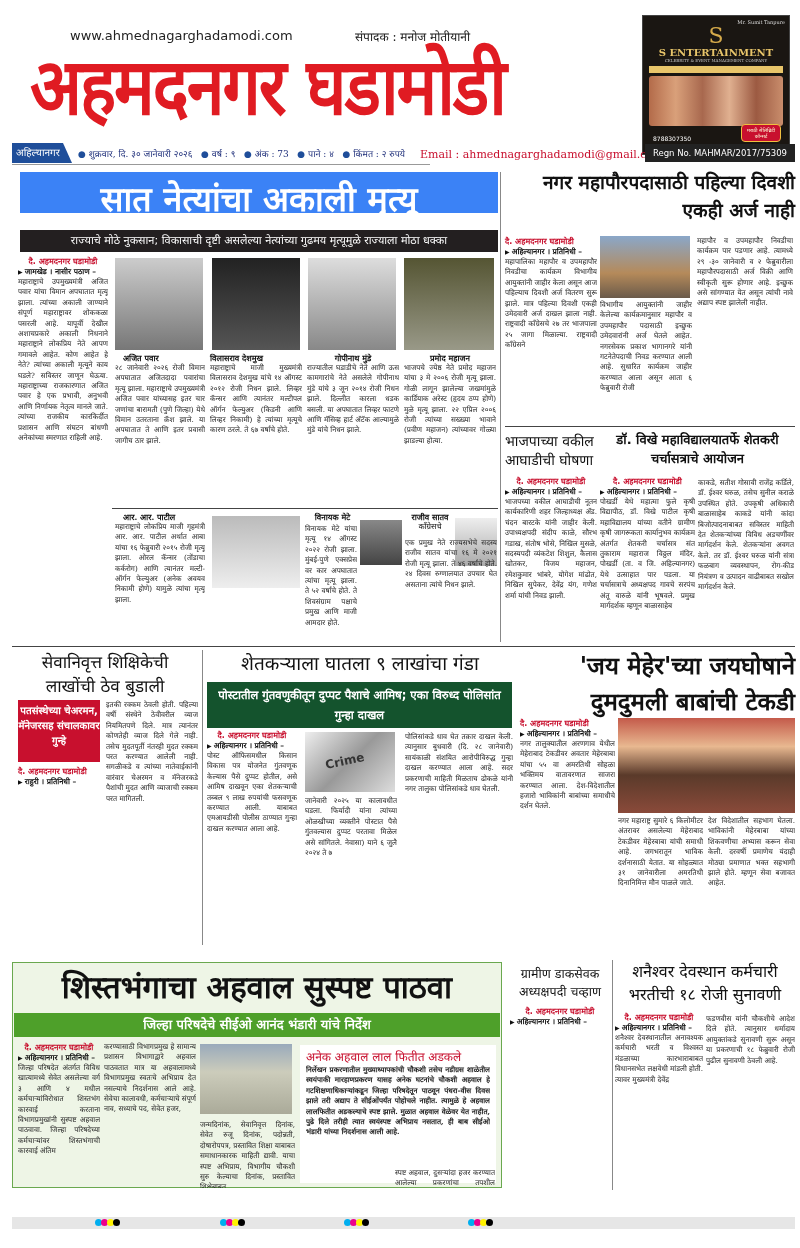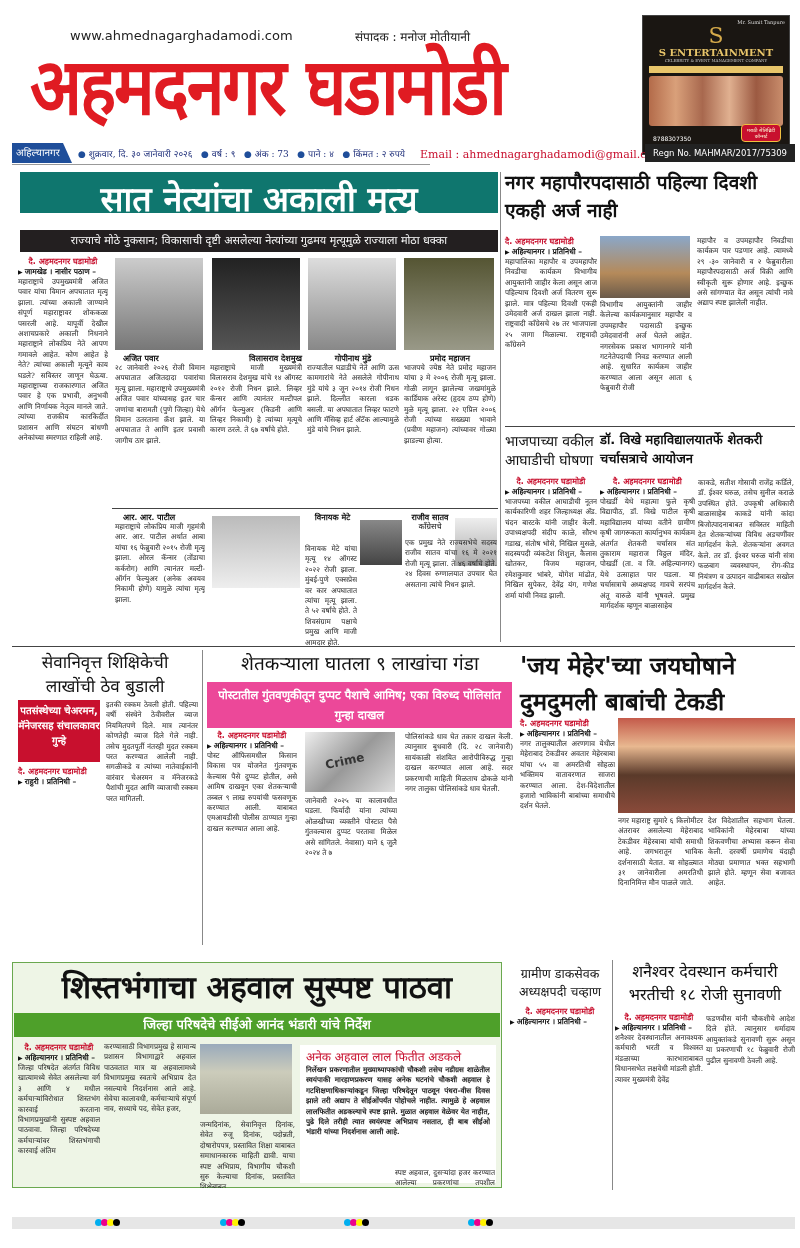--- a/index.html
+++ b/index.html
@@ -36,40 +36,40 @@
 <div class="abs" style="left:78px;top:147px;font-size:9px;color:#1f2f7a;white-space:nowrap">
   <span style="color:#1f4e9a">● </span><span>शुक्रवार, दि. ३० जानेवारी २०२६</span>
   &nbsp;&nbsp;<span style="color:#1f4e9a">● </span><span>वर्ष : ९</span>
   &nbsp;&nbsp;<span style="color:#1f4e9a">● </span><span>अंक : 73</span>
   &nbsp;&nbsp;<span style="color:#1f4e9a">● </span><span>पाने : ४</span>
   &nbsp;&nbsp;<span style="color:#1f4e9a">● </span><span>किंमत : २ रुपये</span>
 </div>
 <div class="abs" style="left:420px;top:148px;font-size:11px;color:#c8102e;white-space:nowrap">Email : ahmednagarghadamodi@gmail.com</div>
 <div class="abs" style="left:645px;top:144px;width:150px;height:18px;background:#222;color:#fff;font-family:'DejaVu Sans',sans-serif;font-size:8.5px;line-height:18px;text-align:center">Regn No. MAHMAR/2017/75309</div>
 
-<div class="abs" style="left:20px;top:172px;width:478px;height:41px;background:#0f766e;color:#fff;font-family:'DejaVu Sans',sans-serif;font-weight:bold;font-size:34px;line-height:55px;text-align:center">सात नेत्यांचा अकाली मृत्यू</div>
+<div class="abs" style="left:20px;top:172px;width:478px;height:41px;background:#3b82f6;color:#fff;font-family:'DejaVu Sans',sans-serif;font-weight:bold;font-size:34px;line-height:55px;text-align:center">सात नेत्यांचा अकाली मृत्यू</div>
 <div class="abs" style="left:20px;top:230px;width:478px;height:22px;background:#231f20;color:#fff;font-family:'DejaVu Sans',sans-serif;font-size:11px;line-height:22px;text-align:center;white-space:nowrap;overflow:hidden">राज्याचे मोठे नुकसान; विकासाची दृष्टी असलेल्या नेत्यांच्या गुढमय मृत्यूमुळे राज्याला मोठा धक्का</div>
 
 <div class="abs" style="left:18px;top:256px;width:90px">
   <div class="byline" style="text-align:center">दै. अहमदनगर घडामोडी</div>
   <div class="dateline">जामखेड । नासीर पठाण –</div>
   <div class="col-text" style="height:370px">महाराष्ट्राचे उपमुख्यमंत्री अजित पवार यांचा विमान अपघातात मृत्यू झाला. त्यांच्या अकाली जाण्याने संपूर्ण महाराष्ट्रावर शोककळा पसरली आहे. यापूर्वी देखील अशाचप्रकारे अकाली निधनाने महाराष्ट्राने लोकप्रिय नेते आपण गमावले आहेत. कोण आहेत हे नेते? त्यांच्या अकाली मृत्यूने काय घडले? सविस्तर जाणून घेऊया. महाराष्ट्राच्या राजकारणात अजित पवार हे एक प्रभावी, अनुभवी आणि निर्णायक नेतृत्व मानले जाते. त्यांच्या राजकीय कारकिर्दीत प्रशासन आणि संघटन बांधणी अनेकांच्या स्मरणात राहिली आहे.</div>
 </div>
 
 <div class="abs photo" style="left:115px;top:258px;width:88px;height:92px;background:linear-gradient(#ccc,#777)"></div>
 <div class="abs photo" style="left:212px;top:258px;width:88px;height:92px;background:linear-gradient(#222,#555)"></div>
 <div class="abs photo" style="left:308px;top:258px;width:88px;height:92px;background:linear-gradient(#ddd,#888)"></div>
 <div class="abs photo" style="left:404px;top:258px;width:90px;height:92px;background:linear-gradient(#553,#998)"></div>
 
 <div class="abs" style="left:115px;top:353px;width:90px">
   <div class="cap" style="padding-left:8px">अजित पवार</div>
   <div class="col-text" style="height:145px">२८ जानेवारी २०२६ रोजी विमान अपघातात अजितदादा पवारांचा मृत्यू झाला. महाराष्ट्राचे उपमुख्यमंत्री अजित पवार यांच्यासह इतर चार जणांचा बारामती (पुणे जिल्हा) येथे विमान उतरताना क्रॅश झाले. या अपघातात ते आणि इतर प्रवासी जागीच ठार झाले.</div>
 </div>
 <div class="abs" style="left:210px;top:353px;width:92px">
-  <div class="cap" style="text-align:right">विलासराव देशमुख</div>
+  <div class="cap" style="text-align:left">विलासराव देशमुख</div>
   <div class="col-text" style="height:145px">महाराष्ट्राचे माजी मुख्यमंत्री विलासराव देशमुख यांचे १४ ऑगस्ट २०१२ रोजी निधन झाले. लिव्हर कॅन्सर आणि त्यानंतर मल्टीपल ऑर्गन फेल्युअर (किडनी आणि लिव्हर निकामी) हे त्यांच्या मृत्यूचे कारण ठरले. ते ६७ वर्षांचे होते.</div>
 </div>
 <div class="abs" style="left:307px;top:353px;width:92px">
   <div class="cap" style="text-align:center">गोपीनाथ मुंडे</div>
   <div class="col-text" style="height:145px">राज्यातील घडाडीचे नेते आणि ऊस कामगारांचे नेते असलेले गोपीनाथ मुंडे यांचे ३ जून २०१४ रोजी निधन झाले. दिल्लीत कारला धडक बसली. या अपघातात लिव्हर फाटणे आणि मॅसिव्ह हार्ट अ‍ॅटॅक आल्यामुळे मुंडे यांचे निधन झाले.</div>
 </div>
 <div class="abs" style="left:404px;top:353px;width:92px">
   <div class="cap" style="text-align:center">प्रमोद महाजन</div>
   <div class="col-text" style="height:145px">भाजपचे ज्येष्ठ नेते प्रमोद महाजन यांचा ३ मे २००६ रोजी मृत्यू झाला. गोळी लागून झालेल्या जखमांमुळे कार्डियाक अरेस्ट (हृदय ठप्प होणे) मुळे मृत्यू झाला. २२ एप्रिल २००६ रोजी त्यांच्या सख्ख्या भावाने (प्रवीण महाजन) त्यांच्यावर गोळ्या झाडल्या होत्या.</div>
 </div>
@@ -78,80 +78,80 @@
 
 <div class="abs" style="left:115px;top:512px;width:90px">
   <div class="cap" style="padding-left:8px">आर. आर. पाटील</div>
   <div class="col-text" style="height:125px">महाराष्ट्राचे लोकप्रिय माजी गृहमंत्री आर. आर. पाटील अर्थात आबा यांचा १६ फेब्रुवारी २०१५ रोजी मृत्यू झाला. ओरल कॅन्सर (तोंडाचा कर्करोग) आणि त्यानंतर मल्टी-ऑर्गन फेल्युअर (अनेक अवयव निकामी होणे) यामुळे त्यांचा मृत्यू झाला.</div>
 </div>
 <div class="abs photo" style="left:212px;top:516px;width:88px;height:72px;background:linear-gradient(#bbb,#eee)"></div>
 <div class="abs" style="left:305px;top:512px;width:55px">
   <div class="cap" style="text-align:center">विनायक मेटे</div>
 </div>
 <div class="abs photo" style="left:360px;top:520px;width:42px;height:45px;background:linear-gradient(#888,#444)"></div>
-<div class="abs col-text" style="left:305px;top:544px;width:52px;height:112px">विनायक मेटे यांचा मृत्यू १४ ऑगस्ट २०२२ रोजी झाला. मुंबई-पुणे एक्सप्रेस वर कार अपघातात त्यांचा मृत्यू झाला. ते ५२ वर्षांचे होते. ते शिवसंग्राम पक्षाचे प्रमुख आणि माजी आमदार होते.</div>
+<div class="abs col-text" style="left:305px;top:524px;width:52px;height:112px">विनायक मेटे यांचा मृत्यू १४ ऑगस्ट २०२२ रोजी झाला. मुंबई-पुणे एक्सप्रेस वर कार अपघातात त्यांचा मृत्यू झाला. ते ५२ वर्षांचे होते. ते शिवसंग्राम पक्षाचे प्रमुख आणि माजी आमदार होते.</div>
 <div class="abs" style="left:405px;top:512px;width:50px">
   <div class="cap" style="text-align:center">राजीव सातव</div>
   <div class="cap" style="text-align:center;font-weight:normal">काँग्रेसचे</div>
 </div>
 <div class="abs photo" style="left:455px;top:518px;width:42px;height:48px;background:linear-gradient(#eee,#aaa)"></div>
 <div class="abs col-text" style="left:405px;top:538px;width:92px;height:100px">एक प्रमुख नेते राज्यसभेचे सदस्य राजीव सातव यांचा १६ मे २०२१ रोजी मृत्यू झाला. ते ४६ वर्षांचे होते. २४ दिवस रुग्णालयात उपचार घेत असताना त्यांचे निधन झाले.</div>
 
 <div class="hr" style="left:500px;top:172px;width:1px;height:470px;background:#888"></div>
 
-<div class="abs" style="left:505px;top:168px;width:290px;font-family:'DejaVu Sans',sans-serif;font-weight:bold;font-size:19px;line-height:28px;text-align:left">नगर महापौरपदासाठी पहिल्या दिवशी एकही अर्ज नाही</div>
+<div class="abs" style="left:505px;top:168px;width:290px;font-family:'DejaVu Sans',sans-serif;font-weight:bold;font-size:19px;line-height:28px;text-align:right">नगर महापौरपदासाठी पहिल्या दिवशी एकही अर्ज नाही</div>
 <div class="abs" style="left:505px;top:236px;width:92px">
   <div class="byline">दै. अहमदनगर घडामोडी</div>
   <div class="dateline">अहिल्यानगर । प्रतिनिधी –</div>
   <div class="col-text" style="height:178px">महापालिका महापौर व उपमहापौर निवडीचा कार्यक्रम विभागीय आयुक्तांनी जाहीर केला असून आज पहिल्याच दिवशी अर्ज वितरण सुरू झाले. मात्र पहिल्या दिवशी एकही उमेदवारी अर्ज दाखल झाला नाही. राष्ट्रवादी काँग्रेसचे २७ तर भाजपाला २५ जागा मिळाल्या. राष्ट्रवादी काँग्रेसने</div>
 </div>
 <div class="abs photo" style="left:600px;top:236px;width:90px;height:62px;background:linear-gradient(#8aa7c9,#b58a5a 60%,#6a5a4a)"></div>
 <div class="abs col-text" style="left:600px;top:300px;width:92px;height:118px">विभागीय आयुक्तांनी जाहीर केलेल्या कार्यक्रमानुसार महापौर व उपमहापौर पदासाठी इच्छुक उमेदवारांनी अर्ज घेतले आहेत. नगरसेवक प्रकाश भागानगरे यांनी गटनेतेपदाची निवड करण्यात आली आहे. सुधारित कार्यक्रम जाहीर करण्यात आला असून आता ६ फेब्रुवारी रोजी</div>
 <div class="abs col-text" style="left:697px;top:236px;width:96px;height:182px">महापौर व उपमहापौर निवडीचा कार्यक्रम पार पडणार आहे. त्यामध्ये २९ -३० जानेवारी व २ फेब्रुवारीला महापौरपदासाठी अर्ज विक्री आणि स्वीकृती सुरू होणार आहे. इच्छुक असे सांगण्यात येत असून त्यांची नावे अद्याप स्पष्ट झालेली नाहीत.</div>
 <div class="hr" style="left:505px;top:426px;width:290px"></div>
 
 <div class="abs" style="left:505px;top:432px;width:90px;font-size:14px;line-height:19px;text-align:left">भाजपाच्या वकील आघाडीची घोषणा</div>
 <div class="abs" style="left:505px;top:476px;width:92px">
   <div class="byline" style="text-align:center">दै. अहमदनगर घडामोडी</div>
   <div class="dateline">अहिल्यानगर । प्रतिनिधी –</div>
   <div class="col-text" style="height:138px">भाजपच्या वकील आघाडीची नूतन कार्यकारिणी शहर जिल्हाध्यक्ष अ‍ॅड. चंदन बारटके यांनी जाहीर केली. उपाध्यक्षपदी संदीप काळे, सौरभ गडाख, संतोष भोसे, निखिल मुसळे, सदस्यपदी व्यंकटेश शिशुल, कैलास खोतकर, विजय महाजन, रमेशकुमार भांबरे, योगेश मांढोत, निखिल सुपेकर, देवेंद्र यंग, गणेश शर्मा यांची निवड झाली.</div>
 </div>
 
-<div class="abs" style="left:600px;top:430px;width:195px;font-family:'DejaVu Sans',sans-serif;font-weight:bold;font-size:13px;line-height:19px;">डॉ. विखे महाविद्यालयातर्फे शेतकरी चर्चासत्राचे आयोजन</div>
+<div class="abs" style="left:600px;top:430px;width:195px;font-family:'DejaVu Sans',sans-serif;font-weight:bold;font-size:13px;line-height:19px;text-align:center">डॉ. विखे महाविद्यालयातर्फे शेतकरी चर्चासत्राचे आयोजन</div>
 <div class="abs" style="left:600px;top:476px;width:95px">
   <div class="byline" style="text-align:center">दै. अहमदनगर घडामोडी</div>
   <div class="dateline">अहिल्यानगर । प्रतिनिधी –</div>
   <div class="col-text" style="height:138px">पोखर्डी येथे महात्मा फुले कृषी विद्यापीठ, डॉ. विखे पाटील कृषी महाविद्यालय यांच्या वतीने ग्रामीण कृषी जागरूकता कार्यानुभव कार्यक्रम अंतर्गत शेतकरी चर्चासत्र संत तुकाराम महाराज विठ्ठल मंदिर, पोखर्डी (ता. व जि. अहिल्यानगर) येथे उत्साहात पार पडला. या चर्चासत्राचे अध्यक्षपद गावचे सरपंच अंतू वारुळे यांनी भूषवले. प्रमुख मार्गदर्शक म्हणून बाळासाहेब</div>
 </div>
 <div class="abs col-text" style="left:698px;top:478px;width:96px;height:148px">काकडे, सतीश गोसावी राजेंद्र कर्डिले, डॉ. ईश्वर घरुळ, तसेच सुनील कराळे उपस्थित होते. उपकृषी अधिकारी बाळासाहेब काकडे यांनी कांदा बिजोत्पादनाबाबत सविस्तर माहिती देत शेतकऱ्यांच्या विविध अडचणींवर मार्गदर्शन केले. शेतकऱ्यांना अवगत केले. तर डॉ. ईश्वर घरुळ यांनी संत्रा फळबाग व्यवस्थापन, रोग-कीड नियंत्रण व उत्पादन वाढीबाबत सखोल मार्गदर्शन केले.</div>
 <div class="hr" style="left:12px;top:646px;width:783px"></div>
 
 <div class="abs" style="left:20px;top:650px;width:170px;font-size:17px;line-height:24px;text-align:center">सेवानिवृत्त शिक्षिकेची लाखोंची ठेव बुडाली</div>
 <div class="abs" style="left:18px;top:700px;width:82px;height:62px;background:#c8102e;color:#fff;font-family:'DejaVu Sans',sans-serif;font-weight:bold;font-size:10px;line-height:15px;text-align:center;padding-top:3px">पतसंस्थेच्या चेअरमन, मॅनेजरसह संचालकावर गुन्हे</div>
 <div class="abs" style="left:18px;top:766px;width:85px">
   <div class="byline">दै. अहमदनगर घडामोडी</div>
   <div class="dateline">राहुरी । प्रतिनिधी –</div>
 </div>
 <div class="abs col-text" style="left:106px;top:700px;width:92px;height:245px">इतकी रक्कम ठेवली होती. पहिल्या वर्षी संस्थेने ठेवीवरील व्याज नियमितपणे दिले. मात्र त्यानंतर कोणतेही व्याज दिले गेले नाही. तसेच मुदतपूर्ती नंतरही मुदत रक्कम परत करण्यात आलेली नाही. सगळीकडे व त्यांच्या नातेवाईकांनी वारंवार चेअरमन व मॅनेजरकडे पैशांची मुदत आणि व्याजाची रक्कम परत मागितली.</div>
 <div class="hr" style="left:202px;top:650px;width:1px;height:295px;background:#888"></div>
 
 <div class="abs" style="left:205px;top:648px;width:310px;font-family:'DejaVu Sans',sans-serif;font-size:19px;line-height:30px;text-align:center;white-space:nowrap">शेतकऱ्याला घातला ९ लाखांचा गंडा</div>
-<div class="abs" style="left:207px;top:682px;width:305px;height:46px;background:#ec4899;color:#fff;font-family:'DejaVu Sans',sans-serif;font-weight:bold;font-size:11.5px;line-height:20px;text-align:center;padding:3px 10px">पोस्टातील गुंतवणुकीतून दुप्पट पैशाचे आमिष; एका विरुध्द पोलिसांत गुन्हा दाखल</div>
+<div class="abs" style="left:207px;top:682px;width:305px;height:46px;background:#14532d;color:#fff;font-family:'DejaVu Sans',sans-serif;font-weight:bold;font-size:11.5px;line-height:20px;text-align:center;padding:3px 10px">पोस्टातील गुंतवणुकीतून दुप्पट पैशाचे आमिष; एका विरुध्द पोलिसांत गुन्हा दाखल</div>
 <div class="abs" style="left:207px;top:730px;width:90px">
   <div class="byline" style="text-align:center">दै. अहमदनगर घडामोडी</div>
   <div class="dateline">अहिल्यानगर । प्रतिनिधी –</div>
   <div class="col-text" style="height:190px">पोस्ट ऑफिसमधील किसान विकास पत्र योजनेत गुंतवणूक केल्यास पैसे दुप्पट होतील, असे आमिष दाखवून एका शेतकऱ्याची तब्बल ९ लाख रुपयांची फसवणूक करण्यात आली. याबाबत एमआयडीसी पोलीस ठाण्यात गुन्हा दाखल करण्यात आला आहे.</div>
 </div>
 <div class="abs photo" style="left:305px;top:732px;width:90px;height:60px;background:linear-gradient(135deg,#eee,#999 50%,#ddd)">
     <span style="position:absolute;left:20px;top:22px;font-family:'DejaVu Sans',sans-serif;font-weight:bold;font-size:12px;color:#333;transform:rotate(-12deg)">Crime</span>
   </div>
 <div class="abs col-text" style="left:305px;top:796px;width:92px;height:148px">जानेवारी २०२५ या कालावधीत घडला. फिर्यादी यांना त्यांच्या ओळखीच्या व्यक्तीने पोस्टात पैसे गुंतवल्यास दुप्पट परतावा मिळेल असे सांगितले. नेवासा) याने ६ जुलै २०२४ ते ७</div>
 <div class="abs col-text" style="left:405px;top:732px;width:108px;height:212px">पोलिसांकडे धाव घेत तक्रार दाखल केली. त्यानुसार बुधवारी (दि. २८ जानेवारी) सायंकाळी संशयित आरोपीविरुद्ध गुन्हा दाखल करण्यात आला आहे. सदर प्रकरणाची माहिती मिळताच ढोकळे यांनी नगर तालुका पोलिसांकडे धाव घेतली.</div>
 
-<div class="abs" style="left:520px;top:648px;width:275px;font-family:'DejaVu Sans',sans-serif;font-weight:bold;font-size:24px;line-height:36px;text-align:left">'जय मेहेर'च्या जयघोषाने दुमदुमली बाबांची टेकडी</div>
+<div class="abs" style="left:520px;top:648px;width:275px;font-family:'DejaVu Sans',sans-serif;font-weight:bold;font-size:24px;line-height:36px;text-align:right">'जय मेहेर'च्या जयघोषाने दुमदुमली बाबांची टेकडी</div>
 <div class="abs" style="left:520px;top:718px;width:95px">
   <div class="byline">दै. अहमदनगर घडामोडी</div>
   <div class="dateline">अहिल्यानगर । प्रतिनिधी –</div>
   <div class="col-text" style="height:200px">नगर तालुक्यातील अरणगाव येथील मेहेराबाद टेकडीवर अवतार मेहेरबाबा यांचा ५५ वा अमरतिथी सोहळा भक्तिमय वातावरणात साजरा करण्यात आला. देश-विदेशातील हजारो भाविकांनी बाबांच्या समाधीचे दर्शन घेतले.</div>
 </div>
 <div class="abs photo" style="left:618px;top:718px;width:177px;height:95px;background:linear-gradient(#c45a4a,#e8b890 30%,#5a3a2a 60%,#8a4a3a)"></div>
 <div class="abs col-text" style="left:618px;top:816px;width:85px;height:128px">नगर महाराष्ट्र सुमारे ६ किलोमीटर अंतरावर असलेल्या मेहेराबाद टेकडीवर मेहेरबाबा यांची समाधी आहे. जगभरातून भाविक दर्शनासाठी येतात. या सोहळ्यात ३१ जानेवारीला अमरतिथी दिनानिमित्त मौन पाळले जाते.</div>
 <div class="abs col-text" style="left:708px;top:816px;width:87px;height:128px">देश विदेशातील सहभाग घेतला. भाविकांनी मेहेरबाबा यांच्या शिकवणीचा अभ्यास करून सेवा केली. दरवर्षी प्रमाणेच यंदाही मोठ्या प्रमाणात भक्त सहभागी झाले होते. म्हणून सेवा बजावत आहेत.</div>
 
 <div class="abs" style="left:12px;top:962px;width:490px;height:226px;background:#eef5e6;border:1px solid #6aa84f"></div>

